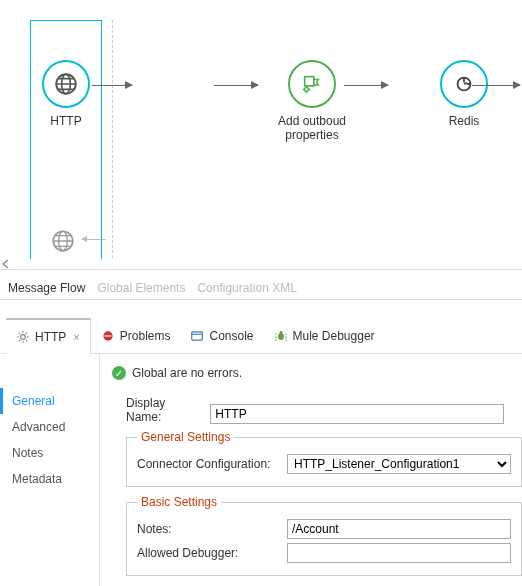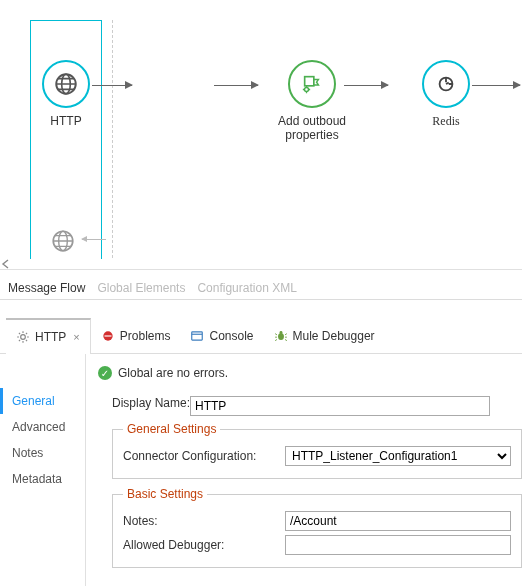--- a/index.html
+++ b/index.html
@@ -44,35 +44,35 @@
 
 
 .view-tabs { height: 36px; border-bottom: 1px solid #ddd; display:flex; align-items:center; padding-left:6px; gap:0; }
 .view-tab { display:flex; align-items:center; gap:5px; padding:6px 10px; font-size:12px; color:#333; cursor:pointer; height:36px; }
 .view-tab.active { border-top: 2px solid #c0c0c0; border-right:1px solid #ddd; background:#fff; margin-bottom:-1px; }
 .view-tab .ico { width:14px; height:14px; display:inline-flex; align-items:center; justify-content:center; }
 .close-x { font-size:11px; color:#888; margin-left:2px; }
 
 
 .props-body { display:flex; height: calc(100% - 36px); }
-.side-menu { width: 86px; border-right: 1px solid #e0e0e0; padding: 34px 0 0 0; }
+.side-menu { width: 100px; border-right: 1px solid #e0e0e0; padding: 34px 0 0 0; }
 .side-item { padding: 6px 12px; font-size:12px; color:#555; cursor:pointer; }
 .side-item.active { color:#2196f3; border-left: 3px solid #2196f3; padding-left:9px; }
 
 .props-main { flex:1; padding:8px 0 0 8px; overflow:hidden; }
 .status-row { display:flex; align-items:center; gap:6px; padding:4px 4px 12px 4px; font-size:12px; color:#333;}
 .status-row .ok { width:14px; height:14px; border-radius:50%; background:#4caf50; display:inline-flex; align-items:center; justify-content:center; color:#fff; font-size:10px; }
 
-.form-row { display:flex; align-items:flex-start; margin:4px 18px 6px 18px; }
+.form-row { display:flex; align-items:flex-end; margin:4px 18px 6px 18px; gap:8px; }
 .form-row label { font-size:12px; color:#333; width: auto; }
 .form-row input, .form-row select { font-size:12px; padding:2px 4px; border:1px solid #aaa; background:#fff; }
 
 fieldset { border:1px solid #ccc; margin:6px 0 8px 18px; padding:6px 10px 8px 10px; }
 fieldset legend { font-size:12px; color:#c2410c; padding:0 4px; }
-.field-line { display:flex; align-items:center; gap:12px; margin:4px 0; }
+.field-line { display:flex; align-items:center; margin:4px 0; }
 .field-line label { width:150px; font-size:12px; color:#333; }
 .field-line input { flex:1; max-width: 240px; font-size:12px; padding:2px 4px; border:1px solid #aaa; }
 .field-line select { flex:1; max-width: 240px; font-size:12px; padding:1px 2px; border:1px solid #aaa; background:#fff; }
 
 svg { display:block; }
 </style>
 </head>
 <body>
 
 <div class="canvas">
@@ -103,21 +103,21 @@
           <path d="M14 7h5l-2 3 2 3h-5" fill="none" stroke="#4caf50" stroke-width="1.6"></path>
           <circle cx="6" cy="18" r="2.2" fill="none" stroke="#4caf50" stroke-width="1.6"></circle>
           <path d="M6 14v2M6 20v2M2 18h2M10 18h-2" stroke="#4caf50" stroke-width="1.4"></path>
         </svg>
     </div>
     <div class="node-label">Add outboud properties</div>
   </div>
 
   <div class="arrow" style="left:344px; top:85px; width:44px;"></div>
 
-  <div class="node" style="left:396px; top:60px;font-family:Liberation Serif, serif;">
+  <div class="node" style="left:414px; top:60px;">
     <div class="node-icon ring-cyan">
       <svg width="22" height="22" viewBox="0 0 24 24">
           <circle cx="12" cy="12" r="7" fill="none" stroke="#444" stroke-width="2"></circle>
           <path d="M12 5v5M19 12h-4" stroke="#444" stroke-width="2"></path>
           <path d="M12 12l3 -1.5" stroke="#444" stroke-width="2"></path>
         </svg>
     </div>
     <div class="node-label">Redis</div>
   </div>
 

